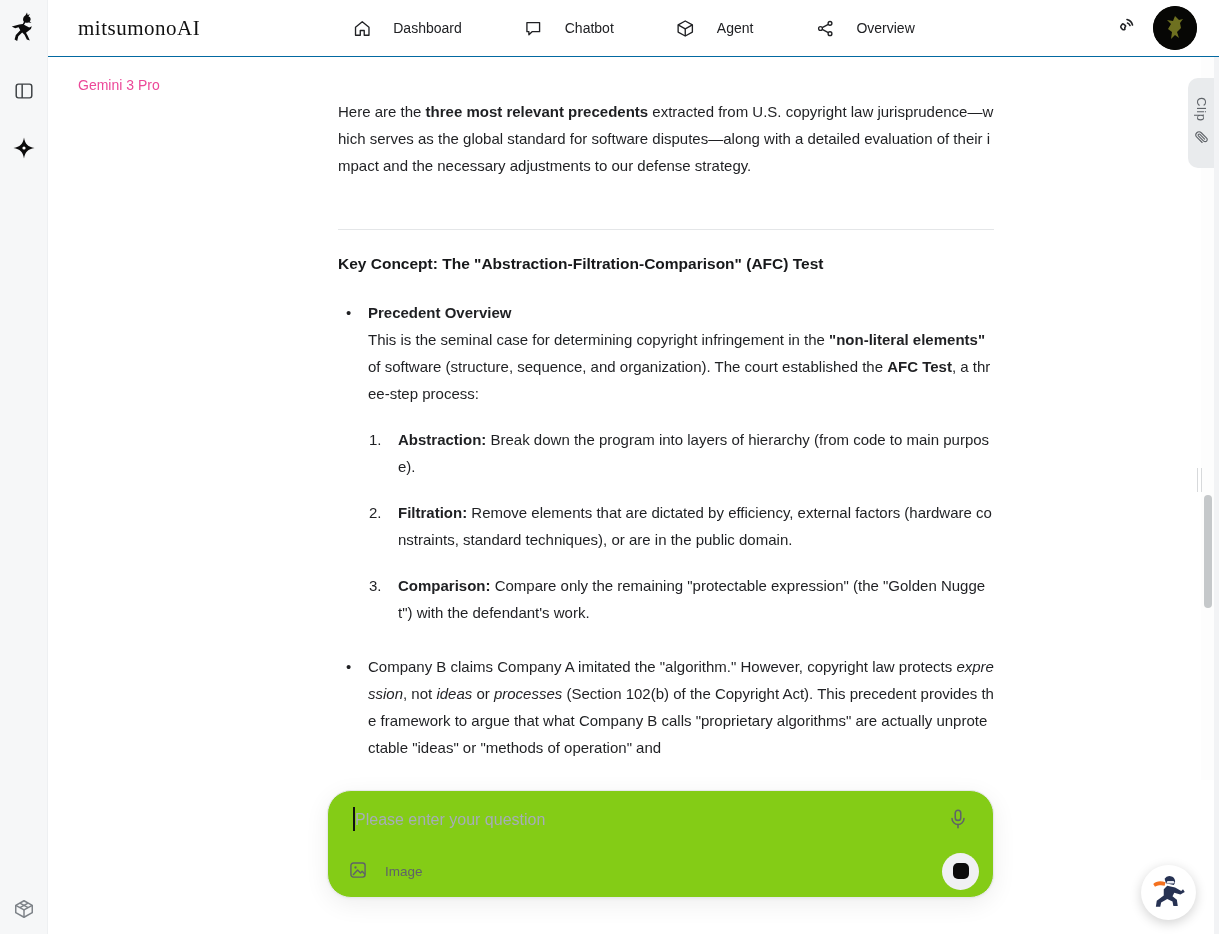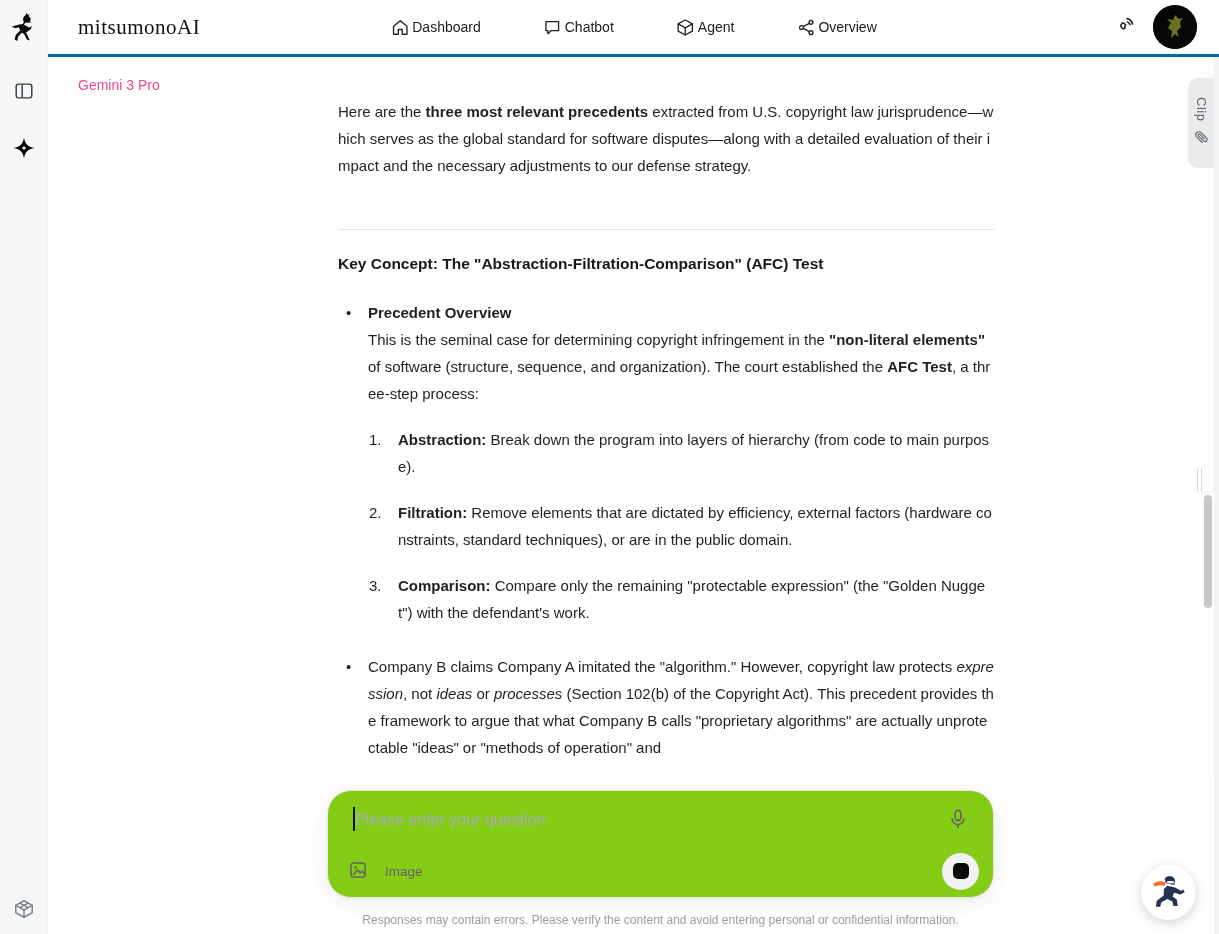--- a/index.html
+++ b/index.html
@@ -8,24 +8,24 @@
 
   
   .sidebar { position:absolute; left:0; top:0; width:48px; height:934px; background:#f6f7f8; border-right:1px solid #eef0f2; z-index:30; display:flex; flex-direction:column; align-items:center; }
   .logo-cell { width:48px; height:57px; display:flex; align-items:center; justify-content:center; cursor:pointer; }
   .side-btn { width:32px; height:32px; border:none; background:transparent; display:flex; align-items:center; justify-content:center; cursor:pointer; border-radius:6px; }
   .side-btn.toggle { margin-top:19px; }
   .side-btn.spark { margin-top:25px; }
   .side-bottom { margin-top:auto; margin-bottom:8px; }
 
   
-  .topbar { position:absolute; left:48px; top:0; right:0; height:57px; background:#fff; border-bottom:3px solid #0369a1; display:flex; align-items:center; z-index:25; }
+  .topbar { position:absolute; left:48px; top:0; right:0; height:57px; background:#fff; border-bottom:1px solid #0369a1; display:flex; align-items:center; z-index:25; }
   .brand { font-family:"Liberation Serif", serif; font-size:21px; letter-spacing:.5px; color:#111; padding-left:30px; cursor:pointer; white-space:nowrap; }
   .nav { position:absolute; left:50%; transform:translateX(-50%); display:flex; align-items:center; gap:62px; }
-  .nav-item { display:flex; align-items:center; gap:3px; font-size:14px; color:#202124; cursor:pointer; white-space:nowrap; }
+  .nav-item { display:flex; align-items:center; gap:22px; font-size:14px; color:#202124; cursor:pointer; white-space:nowrap; }
   .nav-item svg { display:block; }
   .top-right { margin-left:auto; display:flex; align-items:center; gap:16px; padding-right:22px; }
   .icon-btn { border:none; background:transparent; cursor:pointer; display:flex; align-items:center; justify-content:center; }
   .avatar { width:44px; height:44px; border-radius:50%; background:#0a0a06; overflow:hidden; cursor:pointer; display:flex; align-items:center; justify-content:center; }
 
   
   .chat { position:absolute; left:48px; top:57px; right:0; bottom:0; background:#fff; }
   .model-label { position:absolute; left:30px; top:20px; font-size:14px; color:#ec4899; }
   .content { position:absolute; left:290px; top:41px; width:656px; color:#1f2023; font-size:15px; line-height:27px; word-break:break-all; }
   .content p { margin:0; }
@@ -238,21 +238,20 @@
             </svg>
           </span>
           <span>Image</span>
         </button>
         <button class="stop-btn">
           <span class="stop-square"></span>
         </button>
       </div>
     </div>
 
-    <div class="disclaimer">Responses may contain errors. Please verify the content and avoid entering personal or confidential information.</div>
   </main>
 
   <div class="page-edge"></div>
   <div class="scroll-strip"></div>
   <div class="resize-handle">
       <i></i>
       <i></i>
     </div>
   <div class="scroll-thumb"></div>
 

